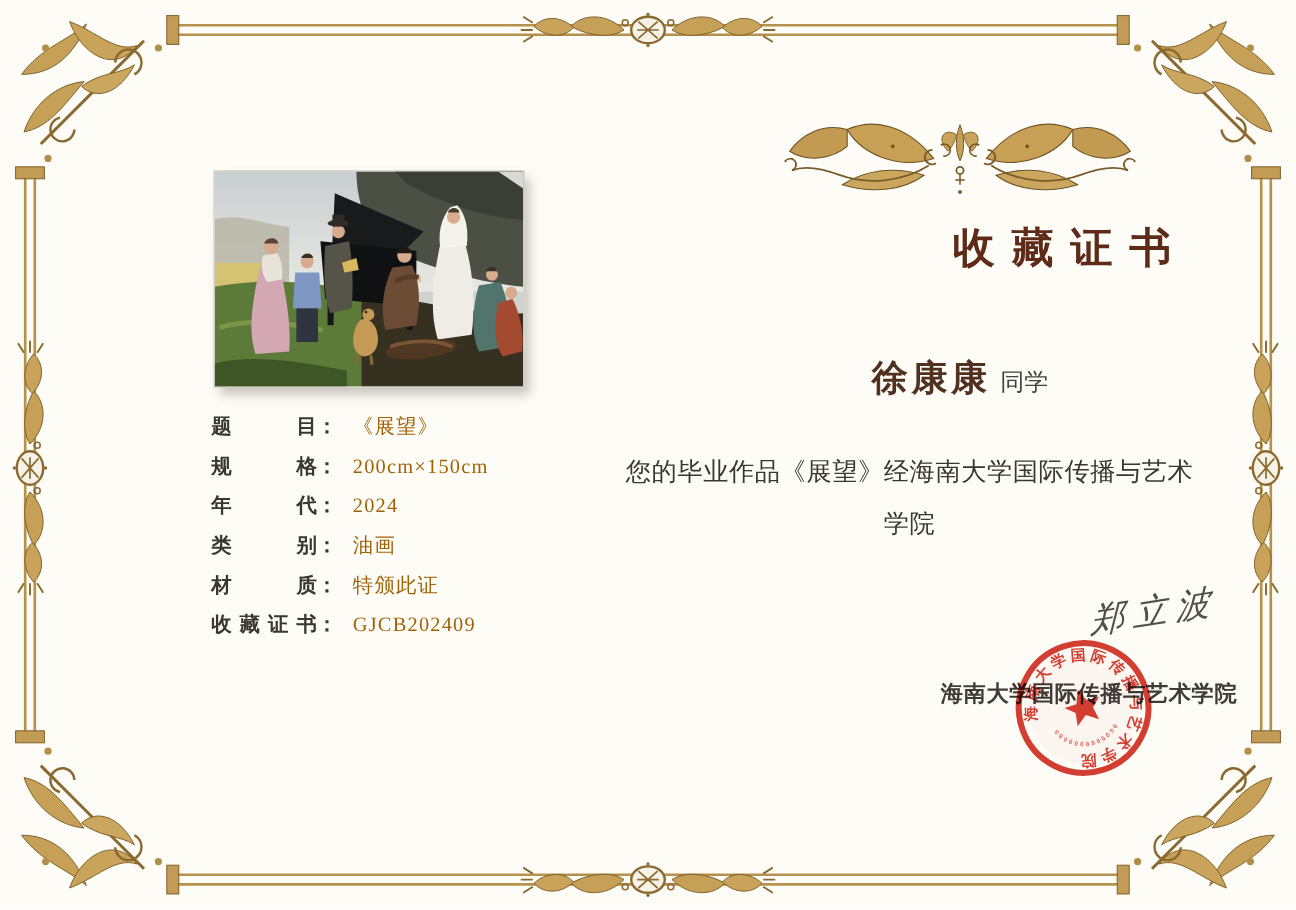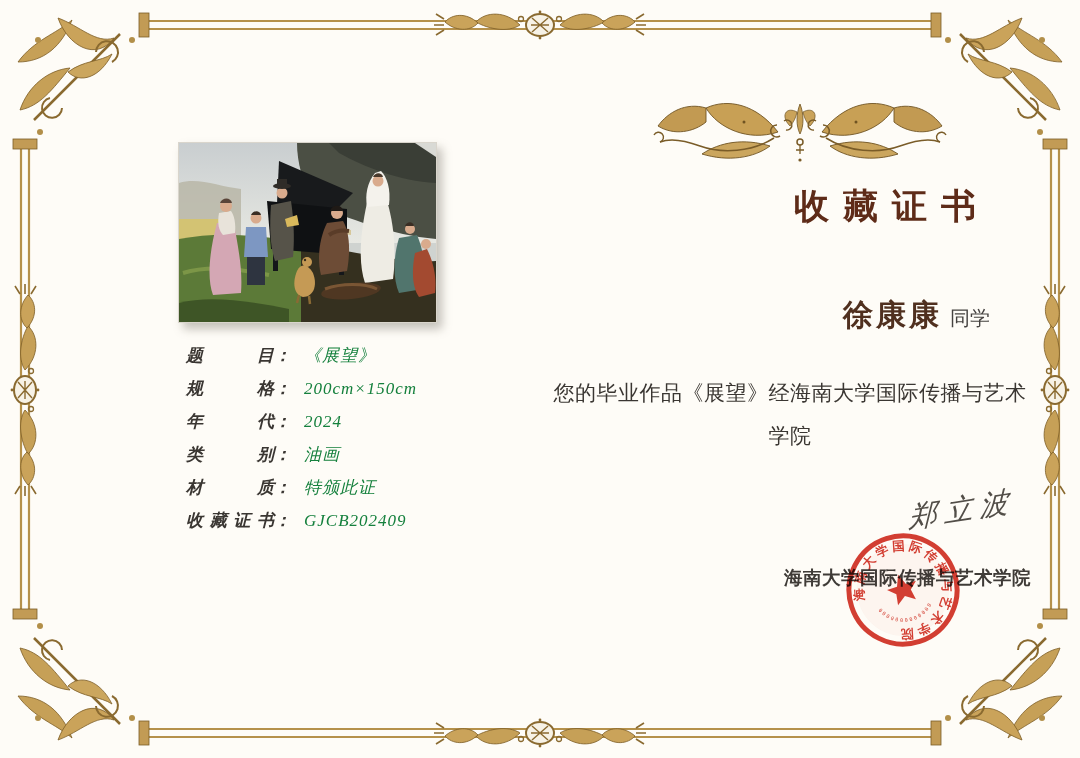--- a/index.html
+++ b/index.html
@@ -6,34 +6,34 @@
   body{width:1080px;height:758px;background:#ffffff;font-family:"Liberation Serif","DejaVu Serif",serif;}
   .certificate{position:relative;width:1080px;height:758px;background:#fefcf7;overflow:hidden;}
   .abs{position:absolute;}
 
   
   .artwork{left:178px;top:142px;width:257px;height:179px;border:1px solid #d9d5cc;
            box-shadow:5px 6px 9px rgba(110,105,95,.4);background:#cfd3d0;}
   .artwork svg{display:block;}
 
   
-  .details{left:186px;top:344px;width:330px;color:#3c3834;font-style:italic;}
+  .details{left:176px;top:344px;width:330px;color:#3c3834;}
   .detail-row{height:20px;margin-bottom:13px;font-size:17px;display:flex;align-items:baseline;}
   .detail-label{display:inline-block;width:88px;font-weight:bold;text-align:justify;text-align-last:justify;color:#3a3632;}
   .detail-colon{display:inline-block;width:24px;font-weight:bold;color:#3a3632;}
-  .detail-value{display:inline-block;margin-left:6px;letter-spacing:1px;color:#15803d;}
+  .detail-value{display:inline-block;margin-left:6px;letter-spacing:1px;color:#a16207;}
 
   
   .flourish{left:650px;top:94px;width:300px;height:86px;}
   .cert-title{left:610px;top:183px;width:380px;text-align:right;font-size:35px;font-weight:bold;
               letter-spacing:14px;padding-left:14px;box-sizing:border-box;color:#5e2b18;}
-  .recipient{left:610px;top:295px;width:380px;text-align:right;white-space:nowrap;}
+  .recipient{left:610px;top:295px;width:380px;text-align:center;white-space:nowrap;}
   .recipient .r-name{font-size:30px;font-weight:bold;color:#50301f;letter-spacing:3px;}
   .recipient .r-suffix{font-size:20px;color:#454240;margin-left:8px;}
-  .body-text{left:545px;top:372px;width:490px;text-align:center;font-size:21px;line-height:43px;
+  .body-text{left:513px;top:372px;width:490px;text-align:center;font-size:21px;line-height:43px;
              color:#3a3632;letter-spacing:.5px;}
   .signature{left:908px;top:490px;font-size:29px;color:#35302a;letter-spacing:7px;white-space:nowrap;
              transform:rotate(-9deg) skewX(-10deg);opacity:.85;font-style:italic;}
   .institution{left:784px;top:565px;font-size:18.5px;font-weight:bold;letter-spacing:.5px;color:#3f3b37;white-space:nowrap;}
   .seal{left:843px;top:530px;width:120px;height:120px;opacity:.9;mix-blend-mode:multiply;}
 </style>
 </head>
 <body>
 
 <div class="certificate">

